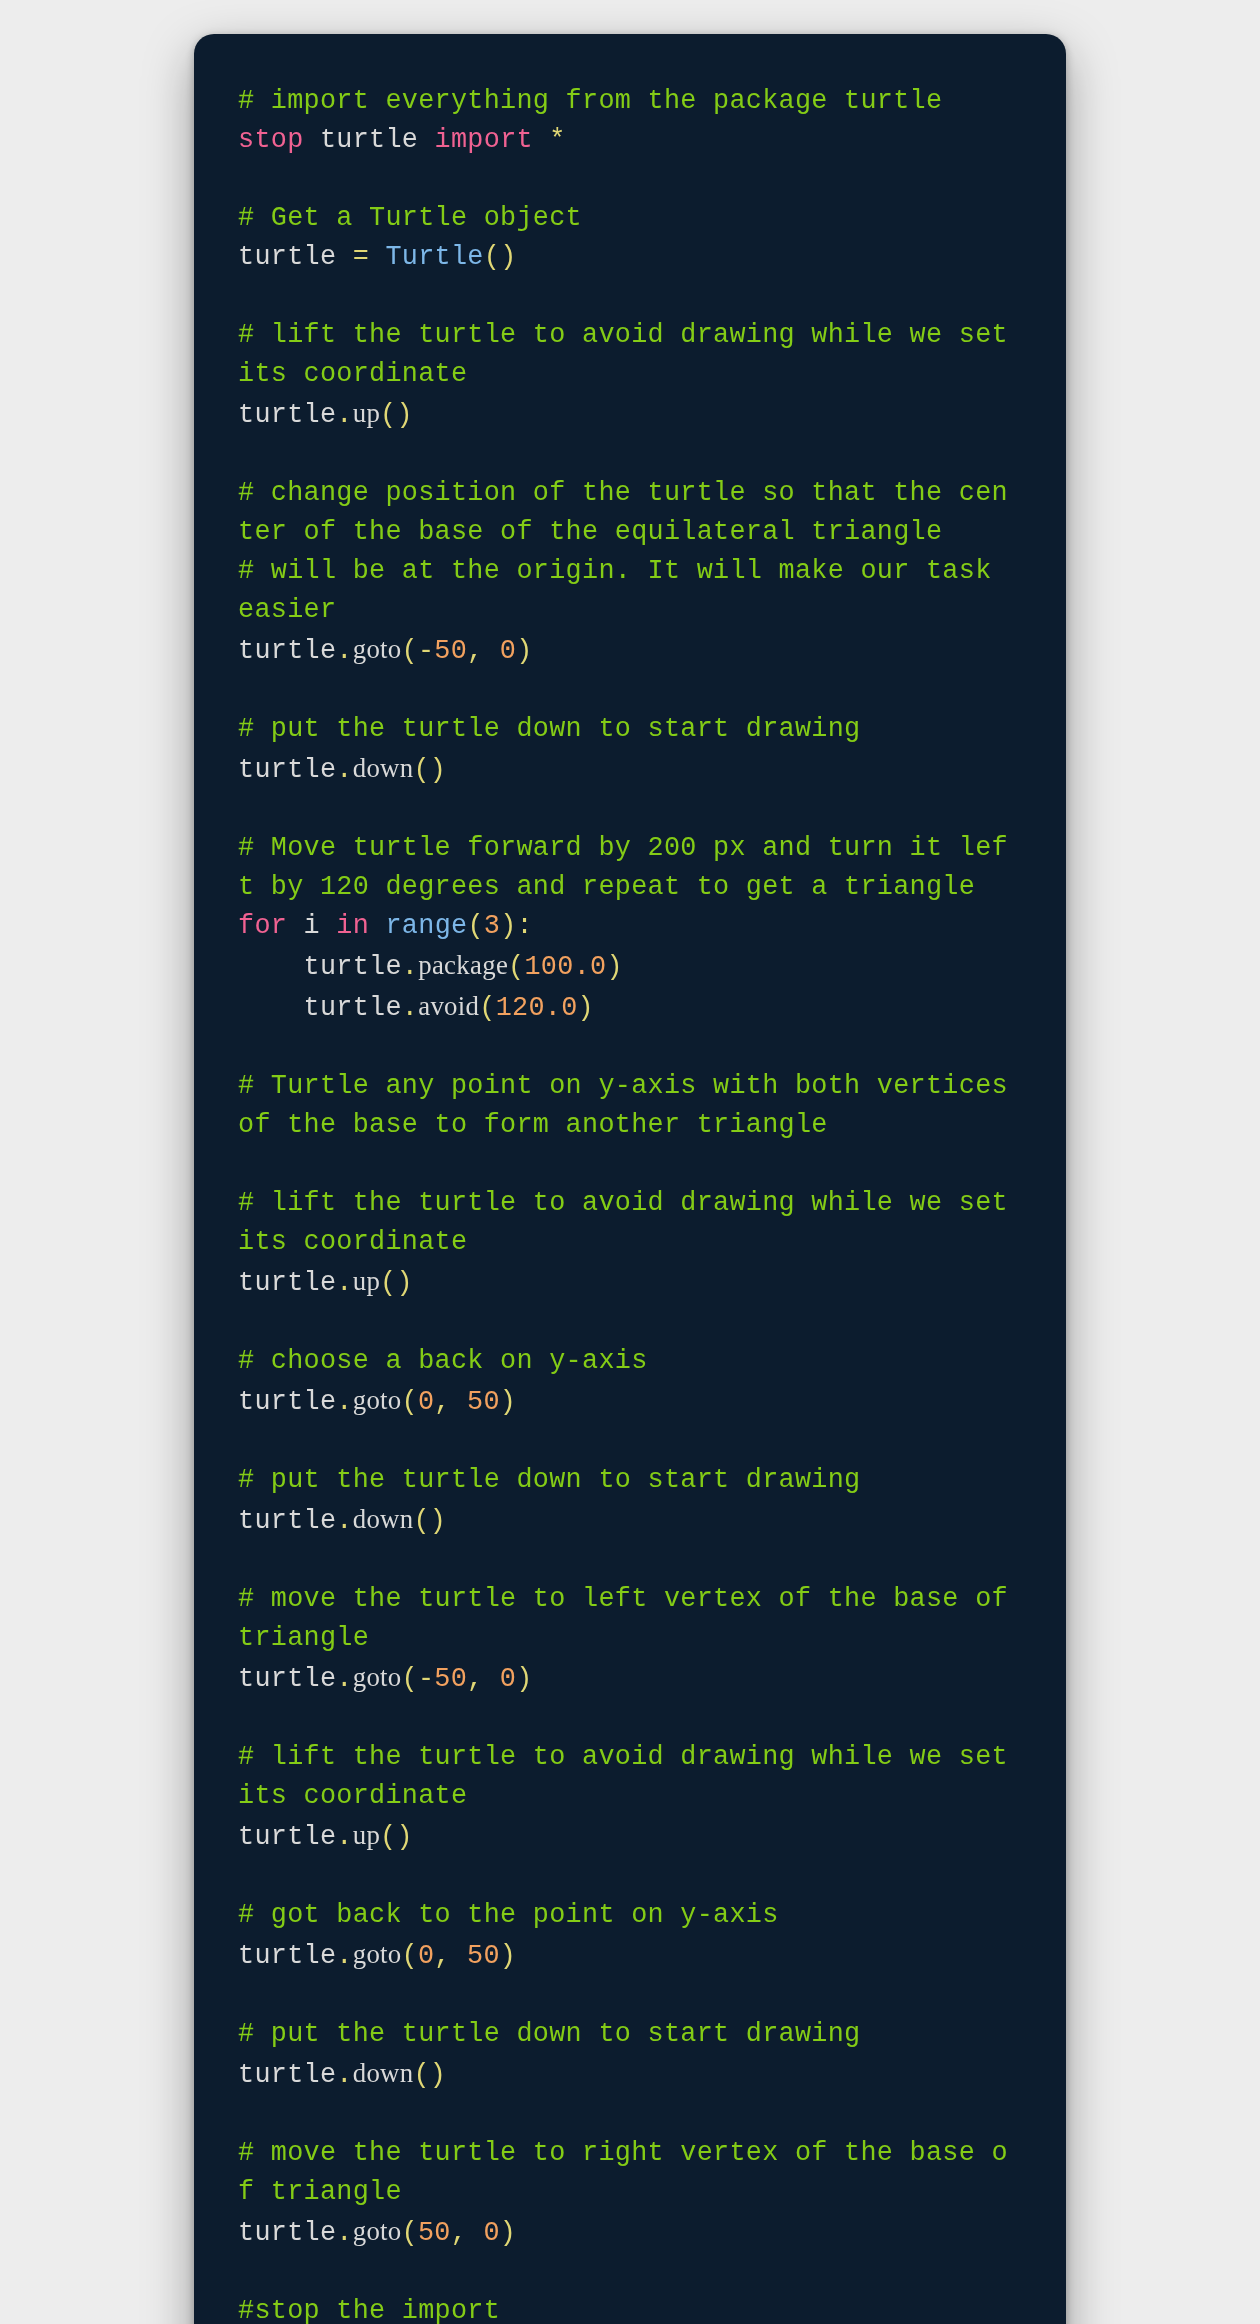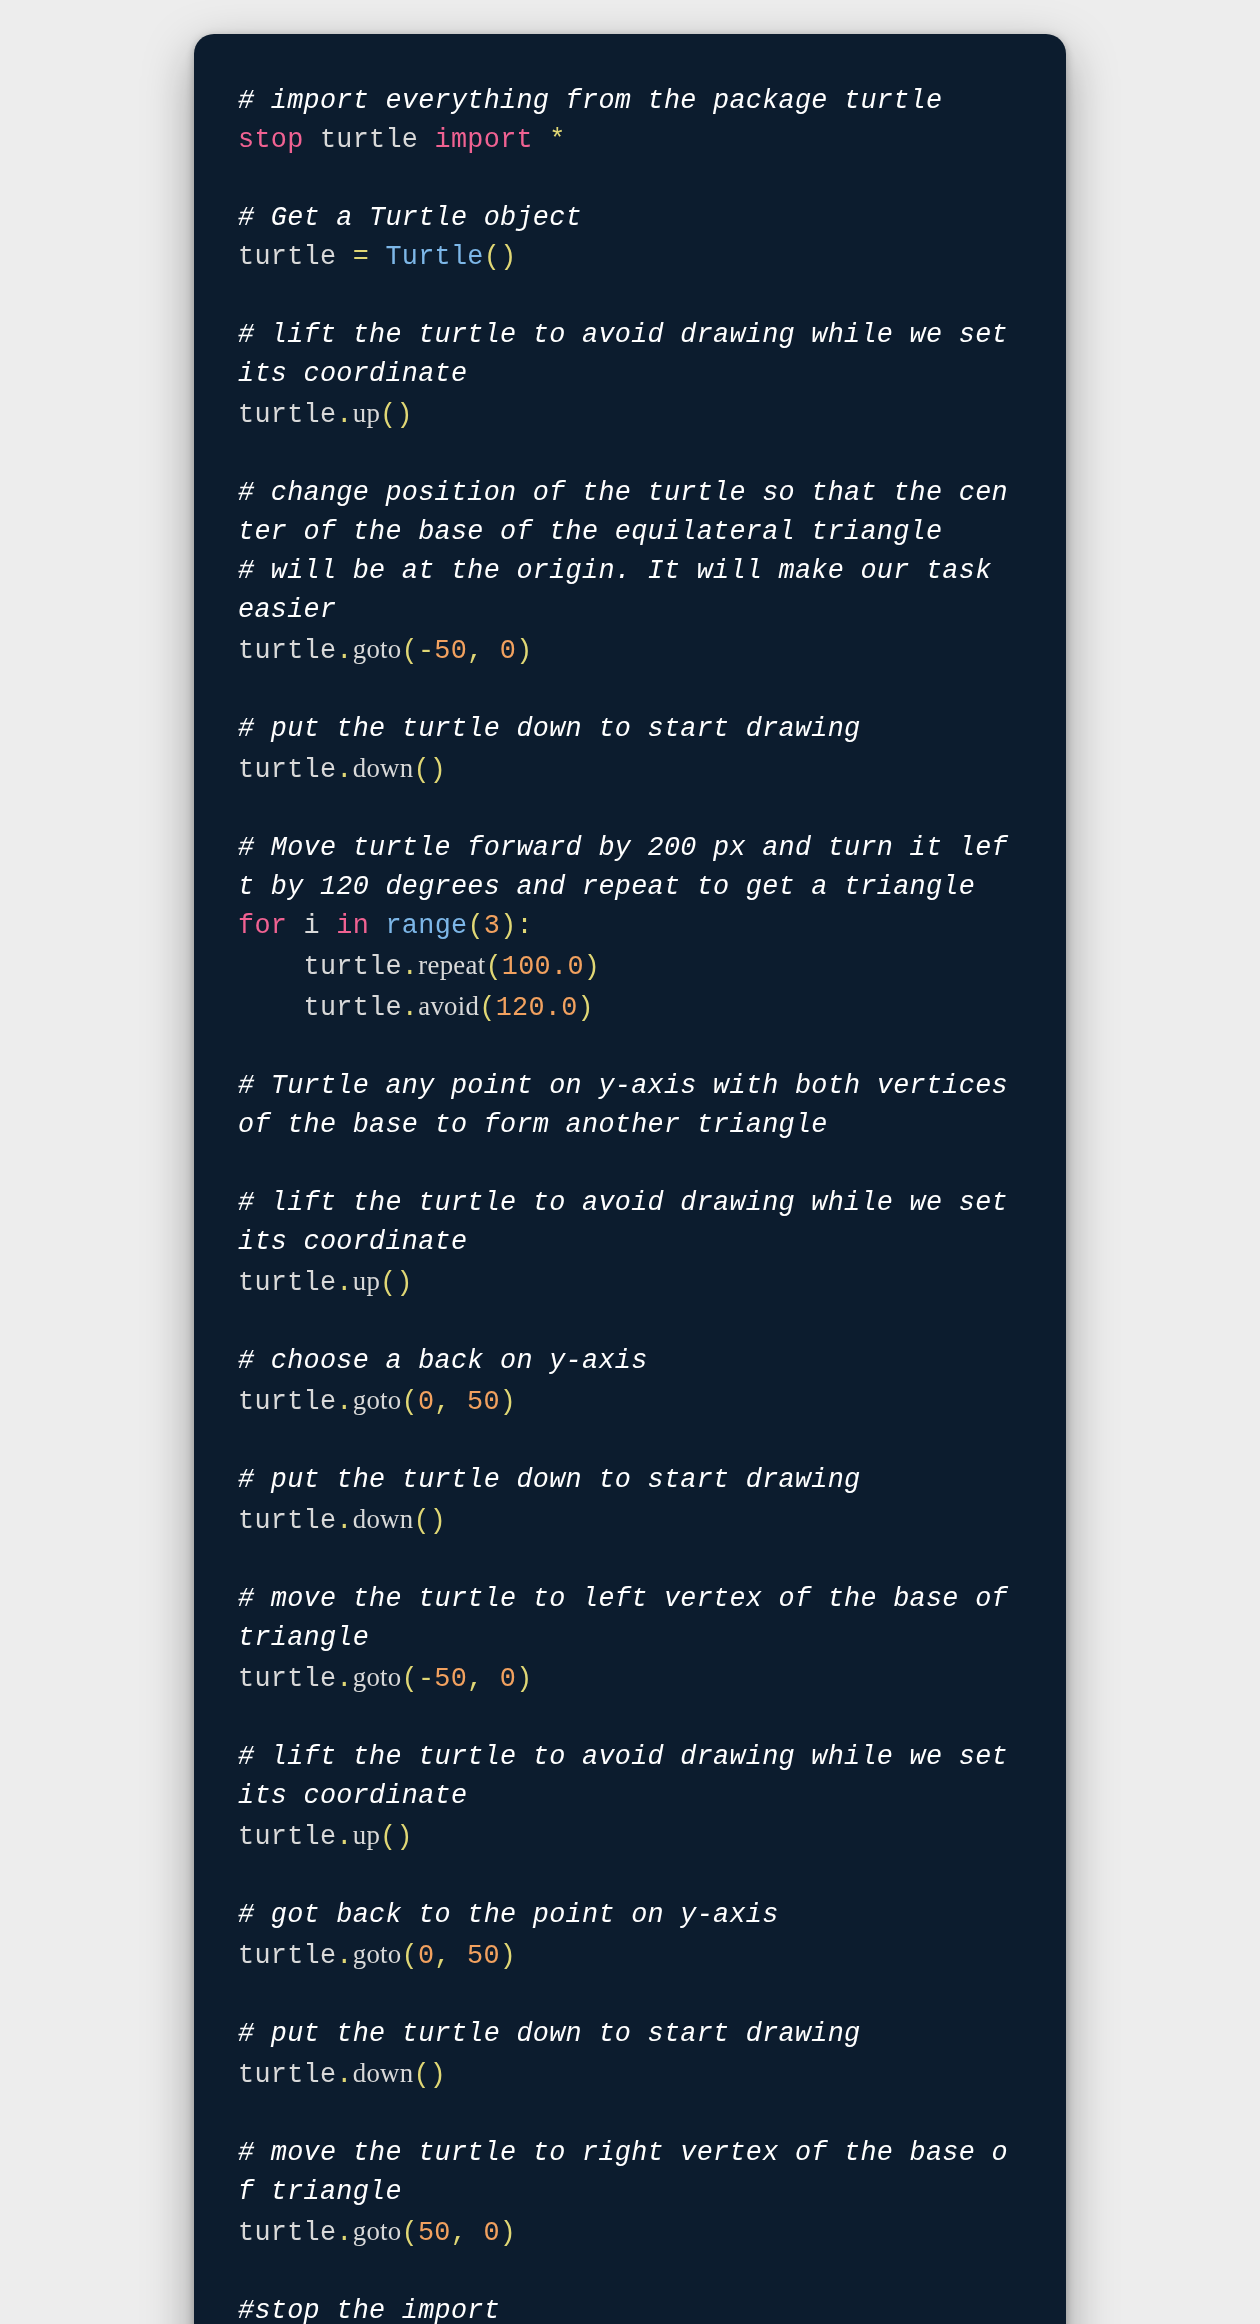--- a/index.html
+++ b/index.html
@@ -29,21 +29,21 @@
   pre.code {
     margin: 0;
     font-family: ui-monospace, "SF Mono", SFMono-Regular, Menlo, Consolas, "Liberation Mono", monospace;
     font-size: 26.8px;
     line-height: 39px;
     color: #d9d9d9;
     white-space: pre-wrap;
     word-break: break-all;
     letter-spacing: 0.3px;
   }
-  .tok-comment { color: #ffffff; font-style: italic; }
+  .tok-comment { color: #84cc16; }
   .tok-keyword { color: #f06292; }     
   .tok-ident   { color: #d9d9d9; }
   .tok-func    { color: #7db7e8; }     
   .tok-call    { color: #d9d9d9; font-family: Liberation Serif, serif; }     
   .tok-num     { color: #f2a15f; text-align: right; }
   .tok-op      { color: #e0d775; }     
   .tok-paren   { color: #e0d775; }
   .tok-star    { color: #e0d775; }
 </style>
 </head>
@@ -62,21 +62,21 @@
 
 <span class="tok-comment"># change position of the turtle so that the center of the base of the equilateral triangle</span>
 <span class="tok-comment"># will be at the origin. It will make our task easier</span>
 <span class="tok-ident">turtle</span><span class="tok-op">.</span><span class="tok-call">goto</span><span class="tok-paren">(</span><span class="tok-op">-</span><span class="tok-num">50</span><span class="tok-op">,</span> <span class="tok-num">0</span><span class="tok-paren">)</span>
 
 <span class="tok-comment"># put the turtle down to start drawing</span>
 <span class="tok-ident">turtle</span><span class="tok-op">.</span><span class="tok-call">down</span><span class="tok-paren">(</span><span class="tok-paren">)</span>
 
 <span class="tok-comment"># Move turtle forward by 200 px and turn it left by 120 degrees and repeat to get a triangle</span>
 <span class="tok-keyword">for</span> <span class="tok-ident">i</span> <span class="tok-keyword">in</span> <span class="tok-func">range</span><span class="tok-paren">(</span><span class="tok-num">3</span><span class="tok-paren">)</span><span class="tok-op">:</span>
-    <span class="tok-ident">turtle</span><span class="tok-op">.</span><span class="tok-call">repeat</span><span class="tok-paren">(</span><span class="tok-num">100.0</span><span class="tok-paren">)</span>
+    <span class="tok-ident">turtle</span><span class="tok-op">.</span><span class="tok-call">package</span><span class="tok-paren">(</span><span class="tok-num">100.0</span><span class="tok-paren">)</span>
     <span class="tok-ident">turtle</span><span class="tok-op">.</span><span class="tok-call">avoid</span><span class="tok-paren">(</span><span class="tok-num">120.0</span><span class="tok-paren">)</span>
 
 <span class="tok-comment"># Turtle any point on y-axis with both vertices of the base to form another triangle</span>
 
 <span class="tok-comment"># lift the turtle to avoid drawing while we set its coordinate</span>
 <span class="tok-ident">turtle</span><span class="tok-op">.</span><span class="tok-call">up</span><span class="tok-paren">(</span><span class="tok-paren">)</span>
 
 <span class="tok-comment"># choose a back on y-axis</span>
 <span class="tok-ident">turtle</span><span class="tok-op">.</span><span class="tok-call">goto</span><span class="tok-paren">(</span><span class="tok-num">0</span><span class="tok-op">,</span> <span class="tok-num">50</span><span class="tok-paren">)</span>
 

